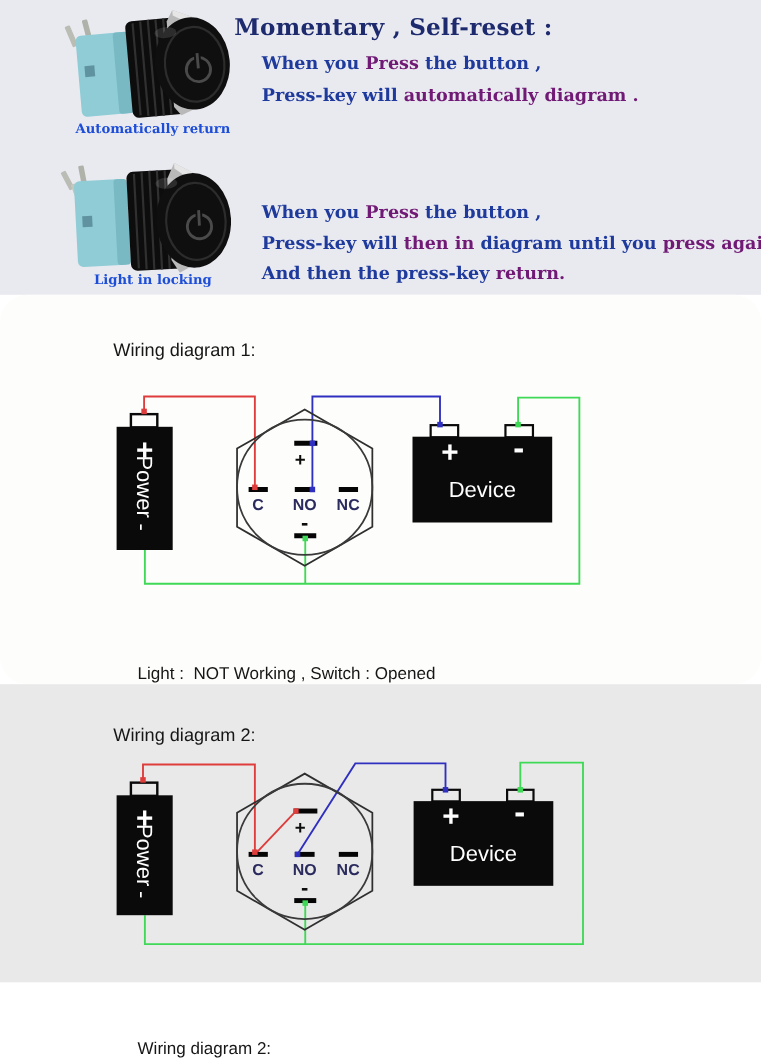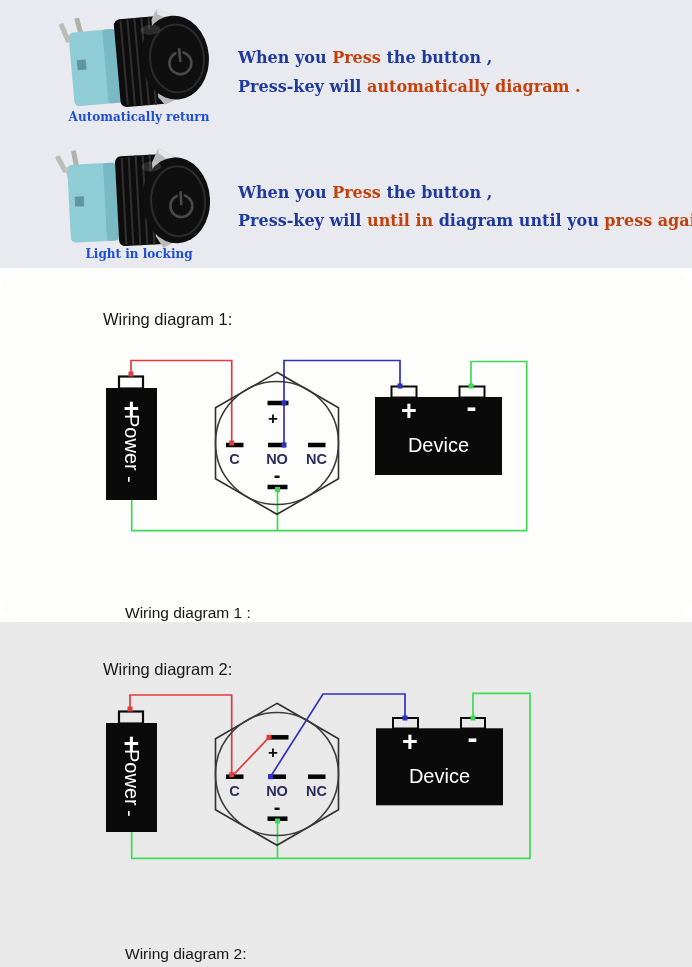--- a/index.html
+++ b/index.html
@@ -3,38 +3,38 @@
 <meta charset="utf-8">
 <style>
   html,body { margin:0; padding:0; }
   body {
     width:692px; height:967px; position:relative; overflow:hidden;
     font-family:"Liberation Sans", sans-serif; background:#ffffff;
   }
   .sec { position:absolute; left:0; width:692px; }
   #sec-top { top:0; height:268px; background:#e9e9f0; }
   #sec-d1  { top:268px; height:354px; background:#fdfdfb;border-radius:25px; }
-  #sec-d2  { top:622px; height:345px; background:#e9e9e9; }
+  #sec-d2  { top:622px; height:271px; background:#e9e9e9; }
 
   .photo-svg { position:absolute; width:175px; height:108px; }
   .photo-caption {
     position:absolute; width:180px; text-align:center;
     font-family:"DejaVu Serif", serif; font-weight:700;
     font-size:12px; color:#1d4ed8;
   }
   .serif-heading {
     position:absolute; font-family:"DejaVu Serif", serif; font-weight:700;
     font-size:21px; color:#1d2a6d; letter-spacing:0.2px; white-space:nowrap;
   }
   .serif-line {
     position:absolute; font-family:"DejaVu Serif", serif; font-weight:700;
     font-size:16px; color:#1e3a9c; white-space:nowrap;
   }
   .serif-line span { white-space:pre; }
-  .red { color:#c2410c; }
+  .red { color:#701a75; }
 
   .dtitle {
     position:absolute; left:103px; font-size:16.5px; color:#161616; white-space:nowrap;
   }
   .dcaption {
     position:absolute; left:125px; font-size:15.5px; color:#161616;
     line-height:26.5px; white-space:pre;
   }
   .dcaption div { white-space:pre; }
 
@@ -68,20 +68,21 @@
       <g>
         <circle cx="145" cy="62" r="11" fill="none" stroke="#4a4a4a" stroke-width="2.6"></circle>
         <line x1="145" y1="47" x2="145" y2="56" stroke="#0f0f0f" stroke-width="6"></line>
         <line x1="145" y1="47" x2="145" y2="61" stroke="#4a4a4a" stroke-width="2.6"></line>
       </g>
       <ellipse cx="118" cy="26" rx="10" ry="5" fill="#ffffff" opacity="0.12"></ellipse>
     </g>
   </svg>
   <div class="photo-caption" style="left:49px; top:110px;">Automatically return</div>
 
+  <div class="serif-heading" style="left:213px; top:12px;">Momentary , Self-reset :</div>
   <div class="serif-line" style="left:238px; top:48px;">
     <span>When you </span><span class="red">Press</span><span> the button ,</span>
   </div>
   <div class="serif-line" style="left:238px; top:77px;">
     <span>Press-key will </span><span class="red">automatically diagram .</span>
   </div>
 
   <svg class="photo-svg" style="left:35px; top:146px;" viewBox="0 0 175 108">
     <g transform="rotate(-3 90 55)">
       <rect x="26" y="6" width="5" height="18" rx="1" fill="#b9bdb4" transform="rotate(-25 28 15)"></rect>
@@ -103,21 +104,24 @@
       </g>
       <ellipse cx="118" cy="22" rx="10" ry="5" fill="#ffffff" opacity="0.12"></ellipse>
     </g>
   </svg>
   <div class="photo-caption" style="left:49px; top:247px;">Light in locking</div>
 
   <div class="serif-line" style="left:238px; top:183px;">
     <span>When you </span><span class="red">Press</span><span> the button ,</span>
   </div>
   <div class="serif-line" style="left:238px; top:211px;">
-    <span>Press-key will </span><span class="red">until in</span><span> diagram until you </span><span class="red">press again.</span>
+    <span>Press-key will </span><span class="red">then in</span><span> diagram until you </span><span class="red">press again.</span>
+  </div>
+  <div class="serif-line" style="left:238px; top:239px;">
+    <span>And then the press-key </span><span class="red">return.</span>
   </div>
 </div>
 
 <div class="sec" id="sec-d1">
   <div class="dtitle" style="top:42px;">Wiring diagram 1:</div>
 
   <svg class="diagram-svg" width="692" height="354" viewBox="0 0 692 354">
 
     <polyline points="131,108.5 131,92.5 231.7,92.5 231.7,177" fill="none" stroke="#df3c3c" stroke-width="1.7"></polyline>
     <polyline points="284,177 284,92.5 400,92.5 400,119" fill="none" stroke="#3030c0" stroke-width="1.7"></polyline>
@@ -153,21 +157,20 @@
     <rect x="128.5" y="103.5" width="5" height="5" fill="#df3c3c"></rect>
     <rect x="229.2" y="172.5" width="5" height="5" fill="#df3c3c"></rect>
     <rect x="281.5" y="132.5" width="5" height="5" fill="#3030c0"></rect>
     <rect x="281.5" y="174.5" width="5" height="5" fill="#3030c0"></rect>
     <rect x="397.5" y="115.5" width="5" height="5" fill="#3030c0"></rect>
     <rect x="468.5" y="115.5" width="5" height="5" fill="#40d957"></rect>
     <rect x="275" y="219" width="5" height="5" fill="#40d957"></rect>
   </svg>
 
   <div class="dcaption" style="top:279px;">
-    <div>Wiring diagram 1 :</div>
     <div>Light :  NOT Working , Switch : Opened</div>
     <div><span>When you </span><span class="red">Press</span><span> the button , Light : Working  Switch : Closed</span></div>
   </div>
 </div>
 
 <div class="sec" id="sec-d2">
   <div class="dtitle" style="top:38px;">Wiring diagram 2:</div>
 
   <svg class="diagram-svg" width="692" height="345" viewBox="0 0 692 345">
 

